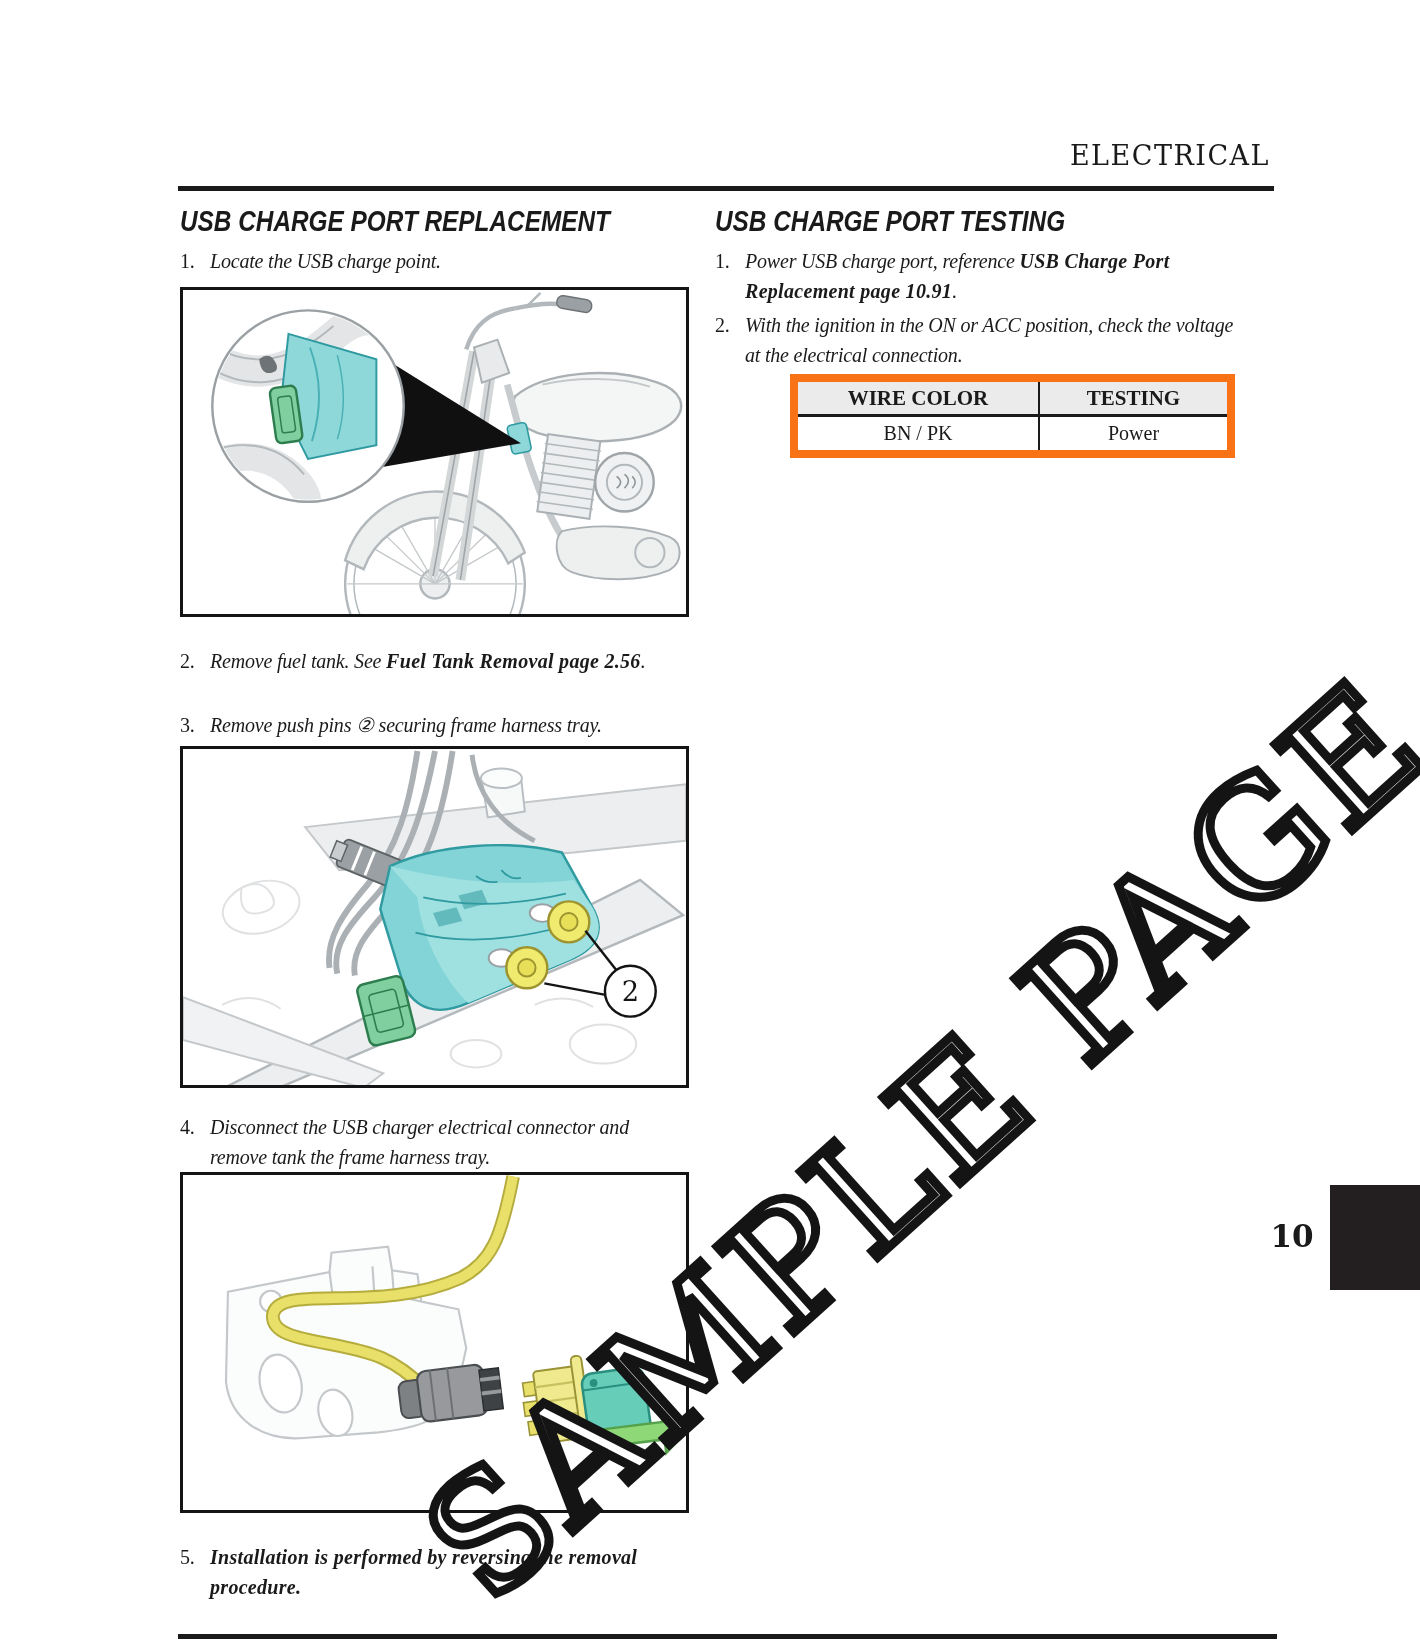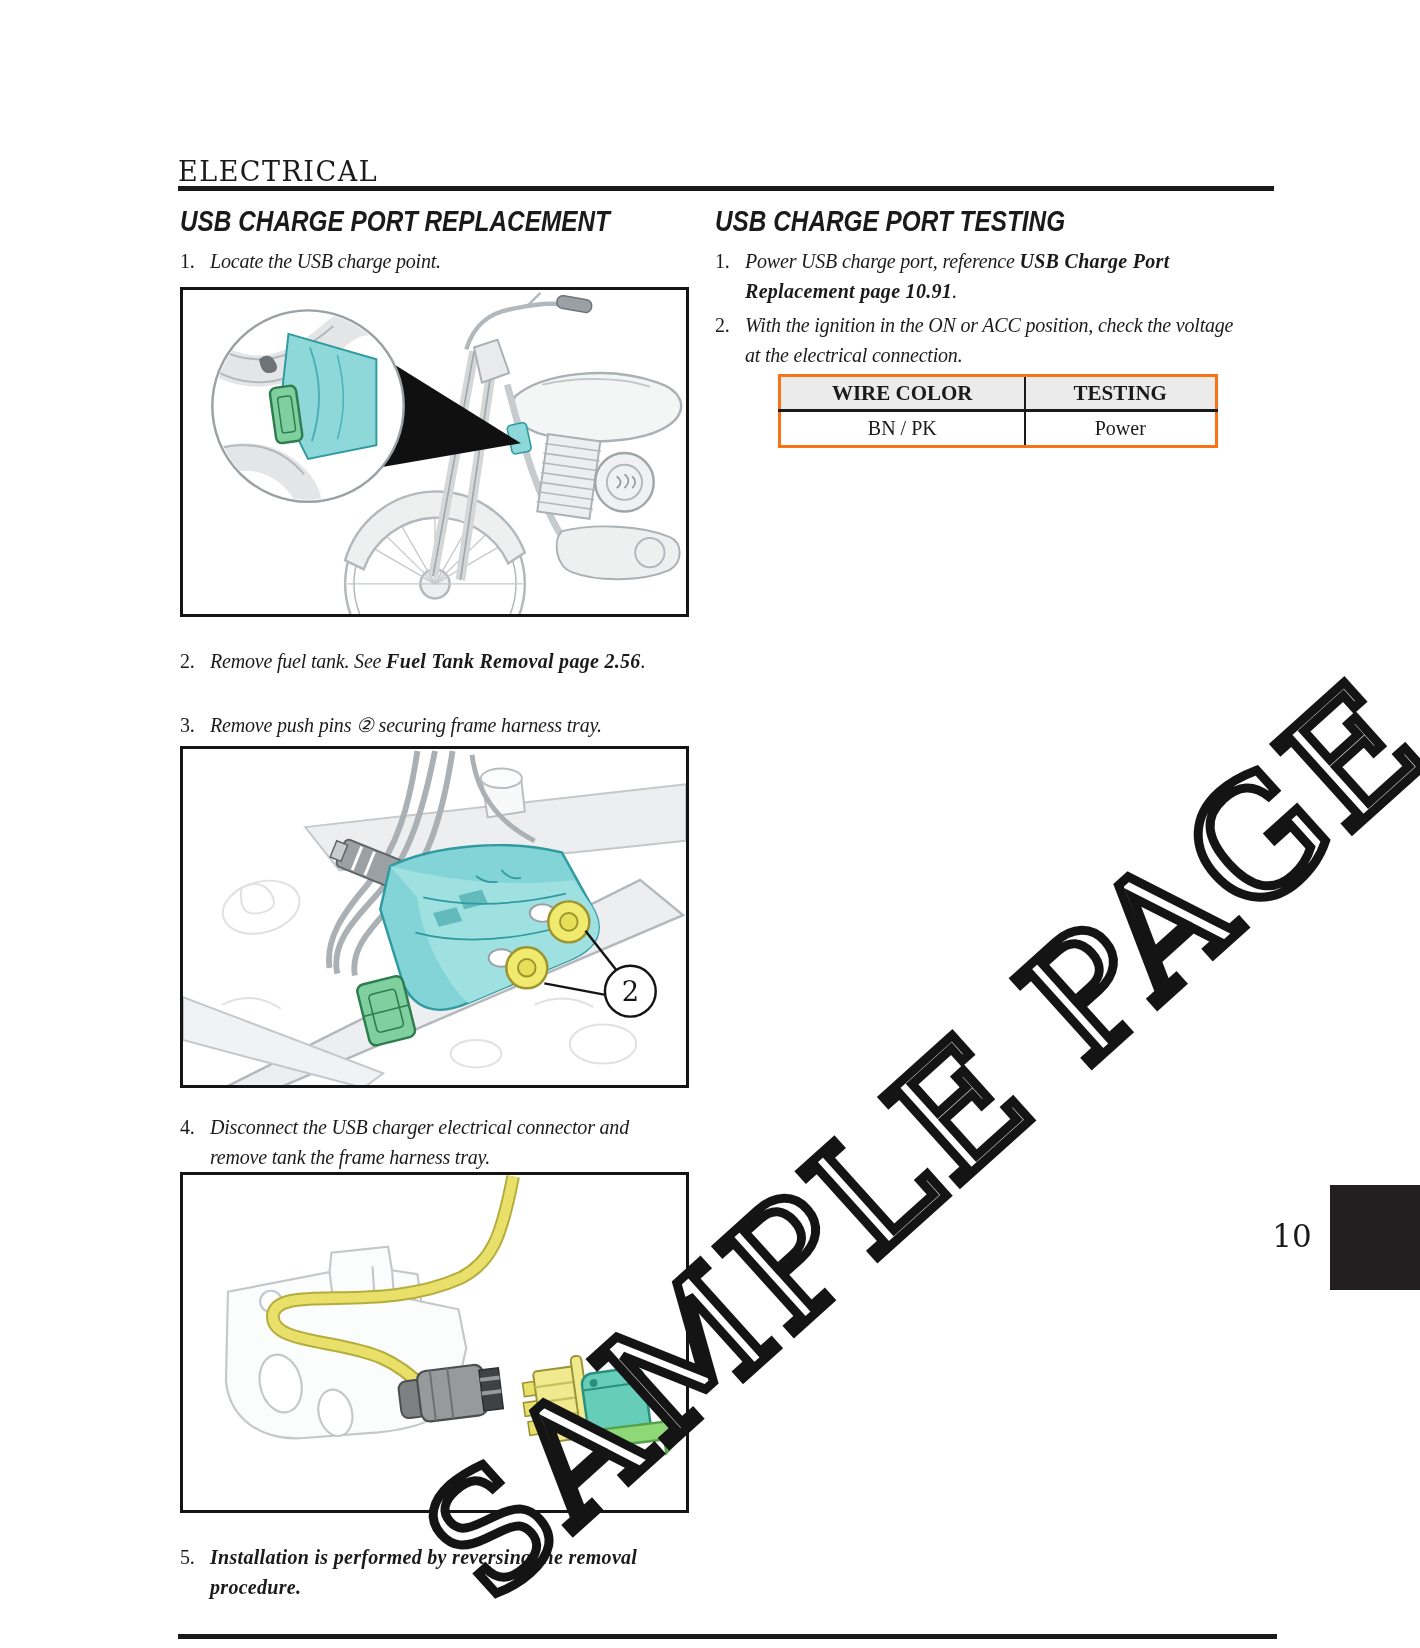--- a/index.html
+++ b/index.html
@@ -2,21 +2,21 @@
 <html><head>
 <meta charset="utf-8">
 <style>
   html,body{margin:0;padding:0;}
   body{
     width:1420px;height:1648px;position:relative;background:#fff;
     font-family:"Liberation Serif","DejaVu Serif",serif;color:#1a1a1a;
     overflow:hidden;
   }
   .hdr-title{
-    position:absolute;left:178px;top:156px;width:1092px;text-align:left;
+    position:absolute;left:178px;top:140px;width:1092px;text-align:right;
     font-size:27px;letter-spacing:1.5px;font-family:"DejaVu Serif",serif;
   }
   .hdr-rule{position:absolute;left:178px;top:186px;width:1096px;height:5px;background:#1a1a1a;}
   .bottom-rule{position:absolute;left:178px;top:1634px;width:1099px;height:5px;background:#1a1a1a;}
 
   .sec-heading{
     position:absolute;font-family:"Liberation Sans","DejaVu Sans",sans-serif;
     font-style:italic;font-weight:bold;font-size:29px;white-space:nowrap;
     transform:scaleX(0.84);transform-origin:left top;letter-spacing:0px;
   }
@@ -26,36 +26,36 @@
   .step b{letter-spacing:0.3px;}
 
   .fig{position:absolute;left:180px;width:503px;border:3px solid #141414;background:#fff;z-index:1;}
 
   .wire-table{
     position:absolute;left:778px;top:374px;width:437px;z-index:1;
     border-collapse:collapse;table-layout:fixed;
     font-size:20px;text-align:center;
   }
   .wire-table th,.wire-table td{border:2px solid #1a1a1a;padding:0;}
-  .wire-table{border:3px solid #f97316;}
+  .wire-table{border:8px solid #f97316;margin-left:12px;}
   .wire-table th{background:#ebebeb;font-size:21px;height:32px;border-bottom:3px solid #1a1a1a;}
   .wire-table td{height:33px;}
   .wire-table col.c1{width:245px;}
   .wire-table col.c2{width:192px;}
 
   .watermark{
     position:absolute;left:505px;top:1467px;line-height:158px;height:158px;
     transform:rotate(-42deg);transform-origin:0 100%;
     font-family:"DejaVu Serif",serif;font-size:158px;letter-spacing:6px;white-space:nowrap;
     color:#ffffff;-webkit-text-stroke:9px #141414;z-index:9;
   }
   .chapter-tab{position:absolute;left:1330px;top:1185px;width:90px;height:105px;background:#231f20;z-index:5;}
   .chapter-num{
     position:absolute;left:1262px;top:1218px;width:60px;text-align:center;z-index:5;
-    font-family:"DejaVu Serif",serif;font-weight:normal;font-size:31px;
+    font-family:"DejaVu Serif",serif;font-weight:bold;font-size:31px;
   }
   svg text{font-family:"DejaVu Serif",serif;}
 </style>
 </head>
 <body>
 
 <div class="hdr-title">ELECTRICAL</div>
 <div class="hdr-rule"></div>
 
 <div class="sec-heading" style="left:180px;top:205px;">USB CHARGE PORT REPLACEMENT</div>

